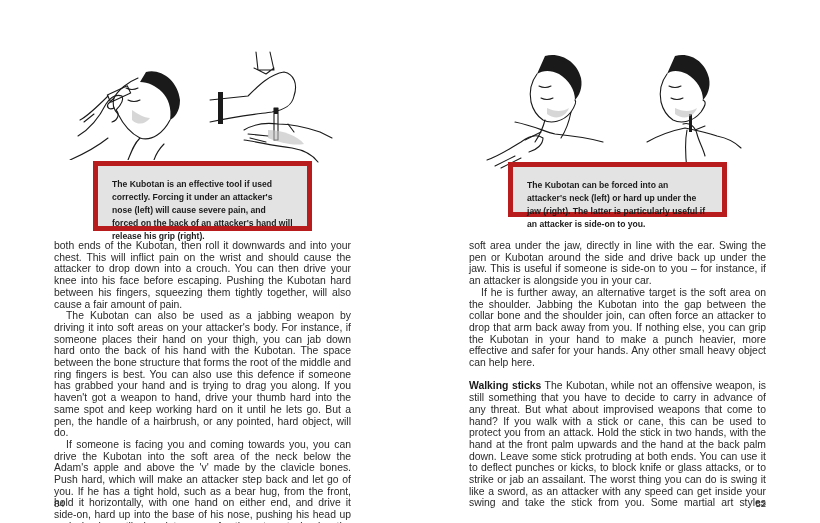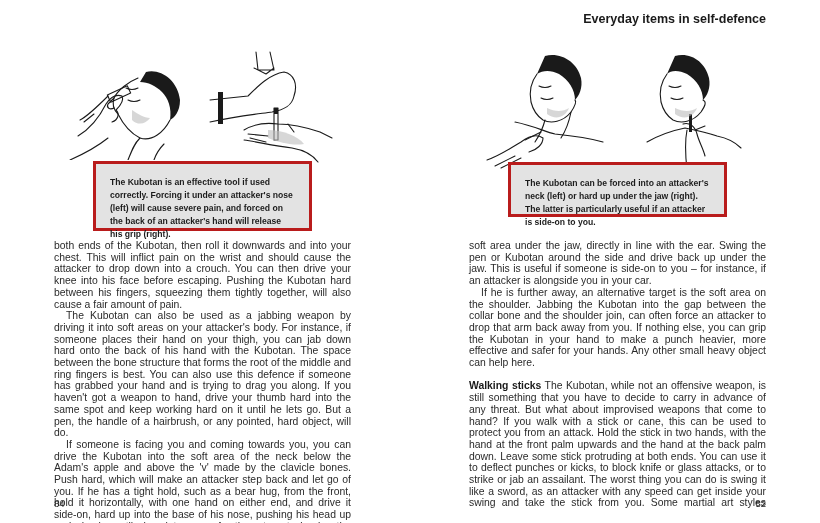--- a/index.html
+++ b/index.html
@@ -4,21 +4,21 @@
 <style>
   html, body { margin:0; padding:0; }
   body { width:820px; height:523px; background:#ffffff; position:relative; overflow:hidden; font-family:"Liberation Sans", sans-serif; color:#222; }
   .page { position:absolute; top:0; height:523px; width:410px; }
   .page.left { left:0; }
   .page.right { left:410px; }
   .running-head { position:absolute; top:12px; font-weight:bold; font-size:12.5px; color:#1a1a1a; white-space:nowrap; }
   .left .running-head { left:54px; }
   .right .running-head { right:54px; }
   .illus { position:absolute; }
-  .caption { position:absolute; background:#e3e3e3; border:3px solid #b91c1c; box-sizing:border-box; font-weight:bold; font-size:8.6px; line-height:13px; color:#1c1c1c; padding:12px 14px 0 14px; }
+  .caption { position:absolute; background:#e3e3e3; border:5px solid #b91c1c; box-sizing:border-box; font-weight:bold; font-size:8.6px; line-height:13px; color:#1c1c1c; padding:12px 14px 0 14px; }
   .left .caption { left:93px; top:161px; width:219px; height:70px; }
   .right .caption { left:98px; top:162px; width:219px; height:55px; }
   .body { position:absolute; font-size:10.4px; line-height:11.7px; color:#2a2a2a; text-align:justify; }
   .left .body { left:54px; top:240px; width:297px; }
   .right .body { left:59px; top:240px; width:297px; }
   .body p { margin:0; text-indent:12px; text-align-last:left; }
   .body p.first { text-indent:0; }
   .body p.section { text-indent:0; margin-top:11.7px; }
   .body p.last { text-align-last:justify; }
   .run-in { font-weight:bold; color:#1a1a1a; }
@@ -62,21 +62,20 @@
   <div class="body">
     <p class="first">both ends of the Kubotan, then roll it downwards and into your chest. This will inflict pain on the wrist and should cause the attacker to drop down into a crouch. You can then drive your knee into his face before escaping. Pushing the Kubotan hard between his fingers, squeezing them tightly together, will also cause a fair amount of pain.</p>
     <p>The Kubotan can also be used as a jabbing weapon by driving it into soft areas on your attacker's body. For instance, if someone places their hand on your thigh, you can jab down hard onto the back of his hand with the Kubotan. The space between the bone structure that forms the root of the middle and ring fingers is best. You can also use this defence if someone has grabbed your hand and is trying to drag you along. If you haven't got a weapon to hand, drive your thumb hard into the same spot and keep working hard on it until he lets go. But a pen, the handle of a hairbrush, or any pointed, hard object, will do.</p>
     <p class="last">If someone is facing you and coming towards you, you can drive the Kubotan into the soft area of the neck below the Adam's apple and above the 'v' made by the clavicle bones. Push hard, which will make an attacker step back and let go of you. If he has a tight hold, such as a bear hug, from the front, hold it horizontally, with one hand on either end, and drive it side-on, hard up into the base of his nose, pushing his head up and back until he lets go. Another target is in the</p>
   </div>
 
   <div class="folio">84</div>
 </div>
 
 <div class="page right">
-  <div class="running-head">Everyday items in self-defence</div>
 
   <svg class="illus" style="left:75px;top:52px;" width="125" height="118" viewBox="0 0 125 118">
     <path class="hair" d="M60 4 C76 0 92 10 96 26 C98 36 94 44 90 48 C90 38 84 28 74 22 C66 18 58 18 52 22 Z"></path>
     <path class="ink" d="M52 22 C46 30 44 40 46 50 C48 58 52 64 58 68 C66 72 78 70 86 60 C90 54 92 50 90 48"></path>
     <path class="ink" d="M54 34 C58 36 62 36 66 34 M56 46 C60 48 64 48 68 46"></path>
     <path class="ink" d="M86 60 C84 70 80 80 76 86 M60 68 C58 76 54 84 50 90"></path>
     <path class="ink" d="M30 70 C50 74 60 80 70 82 C90 84 104 86 118 90"></path>
     <path class="ink" d="M2 108 C14 104 26 96 36 90 C44 84 52 82 58 86 C58 92 52 98 44 100 M10 114 L30 104 M16 116 L36 106"></path>
     <path class="ink" d="M40 88 L56 80"></path>
     <path class="shade" d="M62 56 C70 60 78 60 84 56 C80 66 70 68 62 62 Z"></path>

